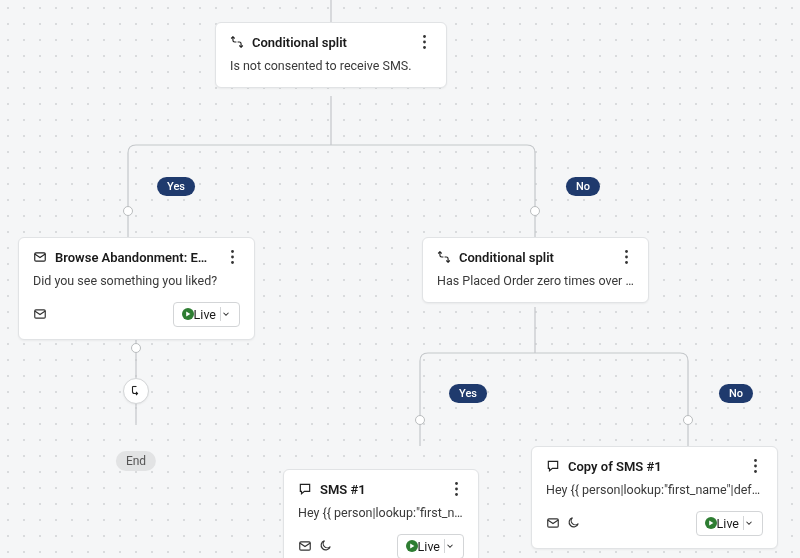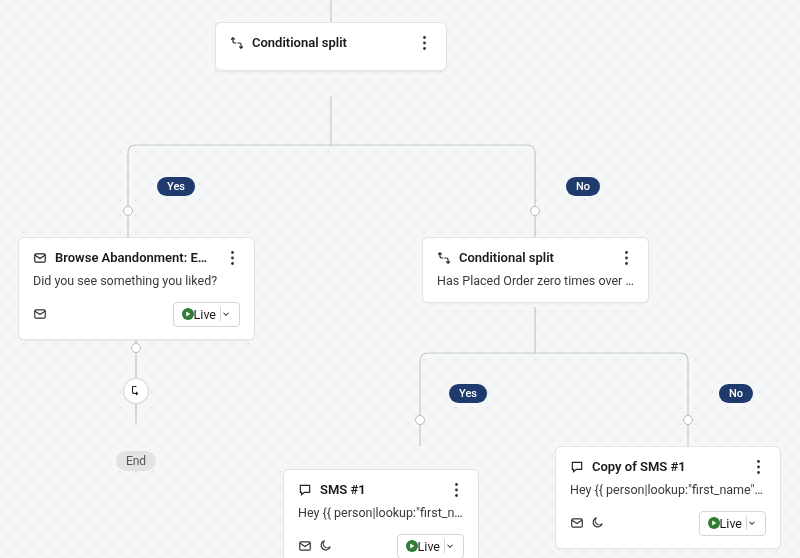--- a/index.html
+++ b/index.html
@@ -22,21 +22,21 @@
   .node {
     position: absolute;
     background: #fff;
     border: 1px solid #e1e3e5;
     border-radius: 6px;
     box-shadow: 0 1px 2px rgba(0,0,0,0.05);
     padding: 12px 14px;
   }
   .node-head {
     display: flex;
-    align-items: flex-end;
+    align-items: flex-start;
     gap: 8px;
     font-weight: 600;
     font-size: 13px;
     margin-bottom: 8px;
   }
   .node-head .title { flex: 1; white-space: nowrap; overflow: hidden; text-overflow: ellipsis; }
   .node-head .menu { width:16px; display:flex; justify-content:center; cursor:pointer; color:#4a4a4a; }
   .node-desc { font-size: 12.5px; color: #3a3a3a; line-height:1.35; white-space: nowrap; overflow:hidden; text-overflow: ellipsis;}
   .node-footer { display:flex; justify-content:space-between; align-items:center; margin-top:12px; }
   .footer-icons { display:flex; gap:6px; color:#333; }
@@ -131,20 +131,21 @@
     </span>
     <span class="title">Conditional split</span>
     <span class="menu">
       <svg width="3" height="14" viewBox="0 0 3 14">
           <circle cx="1.5" cy="1.5" r="1.4" fill="#333"></circle>
           <circle cx="1.5" cy="7" r="1.4" fill="#333"></circle>
           <circle cx="1.5" cy="12.5" r="1.4" fill="#333"></circle>
         </svg>
     </span>
   </div>
+  <div class="node-desc">Is not consented to receive SMS.</div>
 </div>
 
 <div class="node" style="left:18px; top:237px; width:237px;">
   <div class="node-head">
     <span class="ico">
       <svg width="14" height="14" viewBox="0 0 24 24" fill="none" stroke="#222" stroke-width="2">
           <rect x="3" y="5" width="18" height="14" rx="2"></rect>
           <path d="M3 7 l9 6 l9 -6"></path>
         </svg>
     </span>
@@ -247,21 +248,21 @@
       <span class="divider"></span>
       <span class="ico">
         <svg width="10" height="10" viewBox="0 0 24 24" fill="none" stroke="#333" stroke-width="2.5">
             <polyline points="6 9 12 15 18 9"></polyline>
           </svg>
       </span>
     </div>
   </div>
 </div>
 
-<div class="node" style="left:555px; top:446px; width:226px;">
+<div class="node" style="left:531px; top:446px; width:247px;">
   <div class="node-head">
     <span class="ico">
       <svg width="14" height="14" viewBox="0 0 24 24" fill="none" stroke="#222" stroke-width="2">
           <path d="M4 4 h16 v12 h-9 l-5 4 v-4 h-2 z"></path>
         </svg>
     </span>
     <span class="title">Copy of SMS #1</span>
     <span class="menu">
       <svg width="3" height="14" viewBox="0 0 3 14">
           <circle cx="1.5" cy="1.5" r="1.4" fill="#333"></circle>

